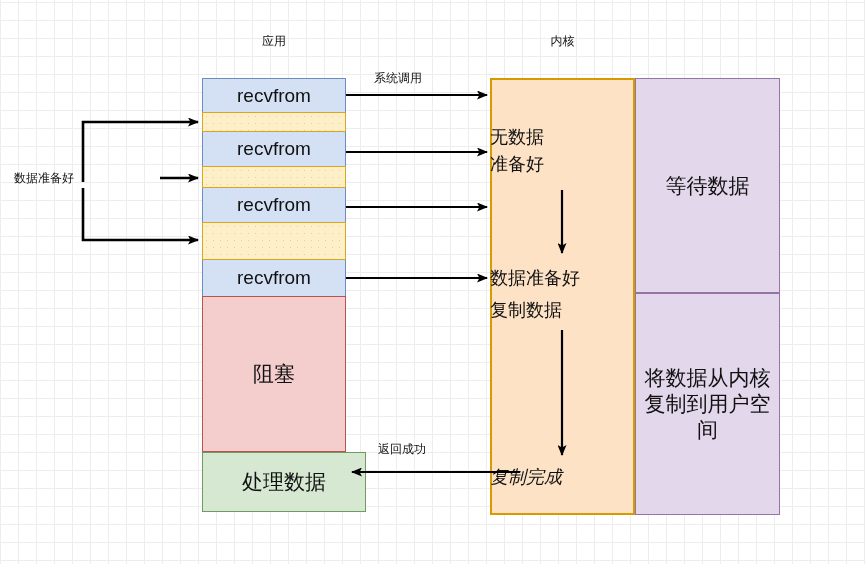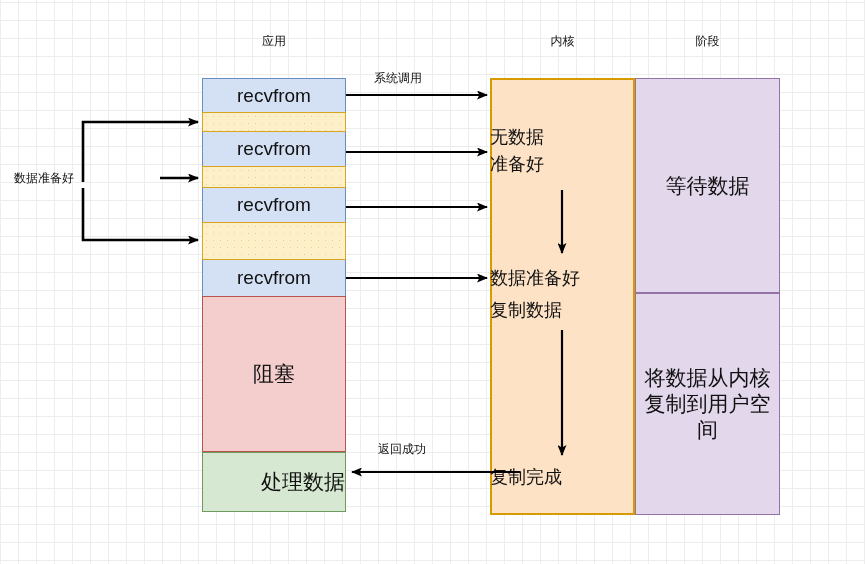--- a/index.html
+++ b/index.html
@@ -121,23 +121,20 @@
 <body>
 
 <div id="canvas">
 
   <div class="col-header" style="left:202px; top:30px; width:144px;">
     <span>应用</span>
   </div>
   <div class="col-header" style="left:490px; top:30px; width:145px;">
     <span>内核</span>
   </div>
-  <div class="col-header" style="left:635px; top:30px; width:145px;">
-    <span>阶段</span>
-  </div>
 
   <div class="box box-recvfrom first" style="left:202px; top:78px; width:144px; height:34px;">
     <span>recvfrom</span>
   </div>
 
   <div class="box box-idle" style="left:202px; top:112px; width:144px; height:20px;"></div>
 
   <div class="box box-recvfrom" style="left:202px; top:132px; width:144px; height:34px;">
     <span>recvfrom</span>
   </div>
@@ -151,40 +148,40 @@
   <div class="box box-idle" style="left:202px; top:222px; width:144px; height:38px;"></div>
 
   <div class="box box-recvfrom" style="left:202px; top:260px; width:144px; height:36px;">
     <span>recvfrom</span>
   </div>
 
   <div class="box box-block" style="left:202px; top:296px; width:144px; height:156px;">
     <span>阻塞</span>
   </div>
 
-  <div class="box box-process" style="left:202px; top:452px; width:144px; height:60px;justify-content:flex-end;">
+  <div class="box box-process" style="left:202px; top:452px; width:164px; height:60px;">
     <span>处理数据</span>
   </div>
 
   <div class="box box-kernel" style="left:490px; top:78px; width:145px; height:437px;"></div>
 
   <div class="k-label" style="left:490px; top:124px; width:145px;">
     <div>无数据</div>
     <div>准备好</div>
   </div>
 
   <div class="k-label" style="left:490px; top:265px; width:145px;">
     <div>数据准备好</div>
   </div>
 
   <div class="k-label" style="left:490px; top:297px; width:145px;">
     <div>复制数据</div>
   </div>
 
-  <div class="k-label" style="left:490px; top:464px; width:145px;">
+  <div class="k-label" style="left:490px; top:464px; width:145px;font-style:italic;">
     <div>复制完成</div>
   </div>
 
   <div class="box box-stage top" style="left:635px; top:78px; width:145px; height:215px;">
     <span>等待数据</span>
   </div>
 
   <div class="box box-stage" style="left:635px; top:293px; width:145px; height:222px; flex-direction:column;">
     <span>将数据从内核</span>
     <span>复制到用户空</span>

